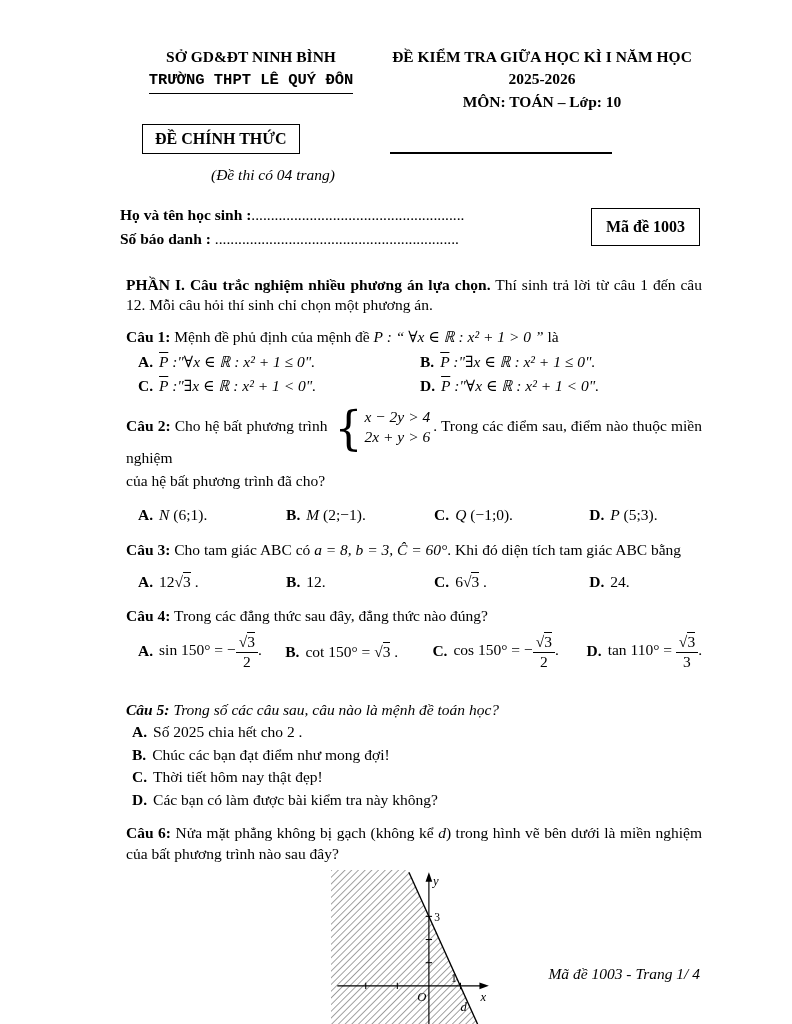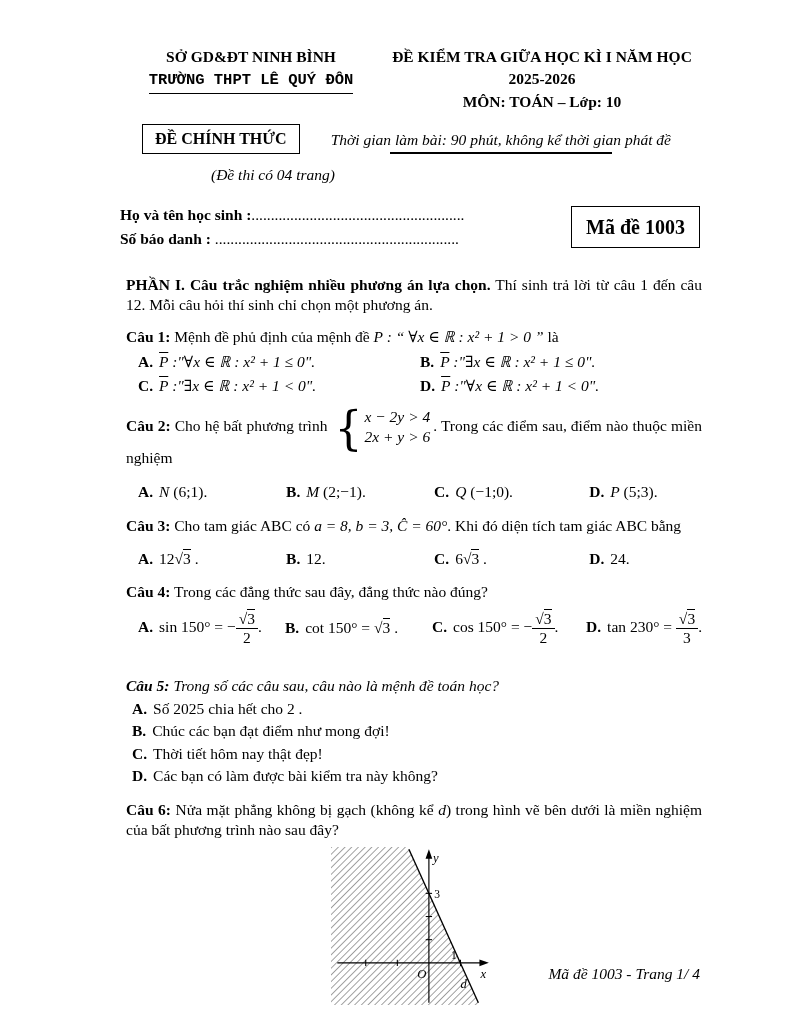--- a/index.html
+++ b/index.html
@@ -13,21 +13,21 @@
   .school-underline{display:inline-block;border-bottom:1.3px solid #000;padding-bottom:1px;font-family:Liberation Mono, monospace;}
   .h-right{flex:1;text-align:center;font-weight:bold;line-height:1.45;}
   .row2{display:flex;margin-top:11px;align-items:flex-end;}
   .official-box{border:1.5px solid #000;padding:3px 12px;font-weight:bold;font-size:16px;margin-left:22px;white-space:nowrap;}
   .duration-wrap{flex:1;text-align:center;padding-top:4px;}
   .duration{font-style:italic;}
   .duration-underline{width:222px;height:1.5px;background:#000;margin:2px auto 0;}
   .pages-note{width:250px;margin-left:28px;text-align:center;font-style:italic;margin-top:11px;}
   .student-row{display:flex;margin-top:18px;align-items:center;}
   .student-lines{flex:1;line-height:1.55;font-size:15.5px;}
-  .code-box{border:1.5px solid #000;padding:7px 14px;font-weight:bold;margin-right:2px;font-size:20px;text-align:center;}
+  .code-box{border:1.5px solid #000;padding:7px 14px;font-weight:bold;margin-right:2px;font-size:16px;text-align:center;}
   .part1{margin:24px 0 0 6px;text-align:justify;}
   .q{margin-top:11px;margin-left:6px;text-align:justify;}
   .qlabel{font-weight:bold;}
   .opts{margin-top:5px;margin-left:6px;}
   .grid2{display:grid;grid-template-columns:1fr 1fr;row-gap:3px;padding-left:12px;}
   .grid4{display:grid;grid-template-columns:1.05fr 1.05fr 1.1fr 0.8fr;padding-left:12px;align-items:center;}
   .opt{white-space:nowrap;}
   .letter{font-weight:bold;margin-right:6px;}
   .system{display:inline-flex;align-items:center;vertical-align:middle;margin:0 3px;}
   .brace{font-size:44px;font-weight:400;line-height:0.9;transform:scaleY(1.05);font-family:"DejaVu Serif",serif;}
@@ -57,21 +57,20 @@
     </div>
     <div class="h-right">
       <div>ĐỀ KIỂM TRA GIỮA HỌC KÌ I NĂM HỌC 2025-2026</div>
       <div>MÔN: TOÁN  – Lớp: 10</div>
     </div>
   </div>
 
   <div class="row2">
     <div class="official-box">ĐỀ CHÍNH THỨC</div>
     <div class="duration-wrap">
-      <div class="duration">Thời gian làm bài: 90 phút, không kể thời gian phát đề</div>
       <div class="duration-underline"></div>
     </div>
   </div>
 
   <div class="pages-note">(Đề thi có 04 trang)</div>
 
   <div class="student-row">
     <div class="student-lines">
       <div><span class="bold">Họ và tên học sinh :</span><span>.......................................................</span></div>
       <div><span class="bold">Số báo danh : </span><span>...............................................................</span></div>
@@ -99,20 +98,21 @@
     <span class="qlabel">Câu 2:</span>
     <span>Cho hệ bất phương trình</span>
     <span class="system">
         <span class="brace">{</span>
         <span class="sys-lines">
           <span class="sys-line">x − 2y &gt; 4</span>
           <span class="sys-line">2x + y &gt; 6</span>
         </span>
       </span><span>. Trong các điểm sau, điểm nào thuộc miền nghiệm</span>
   </div>
+  <div class="q-cont">của hệ bất phương trình đã cho?</div>
   <div class="opts grid4" style="margin-top:14px;">
     <div class="opt"><span class="letter">A.</span><span class="mi">N</span><span> (6;1).</span></div>
     <div class="opt"><span class="letter">B.</span><span class="mi">M</span><span> (2;−1).</span></div>
     <div class="opt"><span class="letter">C.</span><span class="mi">Q</span><span> (−1;0).</span></div>
     <div class="opt"><span class="letter">D.</span><span class="mi">P</span><span> (5;3).</span></div>
   </div>
 
   <div class="q" style="margin-top:14px;">
     <span class="qlabel">Câu 3:</span>
     <span>Cho tam giác ABC có</span>
@@ -126,21 +126,21 @@
   </div>
 
   <div class="q" style="margin-top:13px;">
     <span class="qlabel">Câu 4:</span>
     <span>Trong các đẳng thức sau đây, đẳng thức nào đúng?</span>
   </div>
   <div class="opts grid4" style="margin-top:8px;">
     <div class="opt"><span class="letter">A.</span><span>sin 150° = −</span><span class="frac"><span class="fnum"><span>√</span><span class="rtop">3</span></span><span class="fden">2</span></span><span>.</span></div>
     <div class="opt"><span class="letter">B.</span><span>cot 150° = </span><span>√</span><span class="rtop">3</span><span> .</span></div>
     <div class="opt"><span class="letter">C.</span><span>cos 150° = −</span><span class="frac"><span class="fnum"><span>√</span><span class="rtop">3</span></span><span class="fden">2</span></span><span>.</span></div>
-    <div class="opt"><span class="letter">D.</span><span>tan 230° = </span><span class="frac"><span class="fnum"><span>√</span><span class="rtop">3</span></span><span class="fden">3</span></span><span>.</span></div>
+    <div class="opt"><span class="letter">D.</span><span>tan 110° = </span><span class="frac"><span class="fnum"><span>√</span><span class="rtop">3</span></span><span class="fden">3</span></span><span>.</span></div>
   </div>
 
   <div class="q" style="margin-top:30px;font-style:italic;">
     <span class="qlabel">Câu 5:</span>
     <span>Trong số các câu sau, câu nào là mệnh đề toán học?</span>
   </div>
   <div class="q5opt"><span class="letter">A.</span><span>Số 2025 chia hết cho 2 .</span></div>
   <div class="q5opt"><span class="letter">B.</span><span>Chúc các bạn đạt điểm như mong đợi!</span></div>
   <div class="q5opt"><span class="letter">C.</span><span>Thời tiết hôm nay thật đẹp!</span></div>
   <div class="q5opt"><span class="letter">D.</span><span>Các bạn có làm được bài kiểm tra này không?</span></div>

